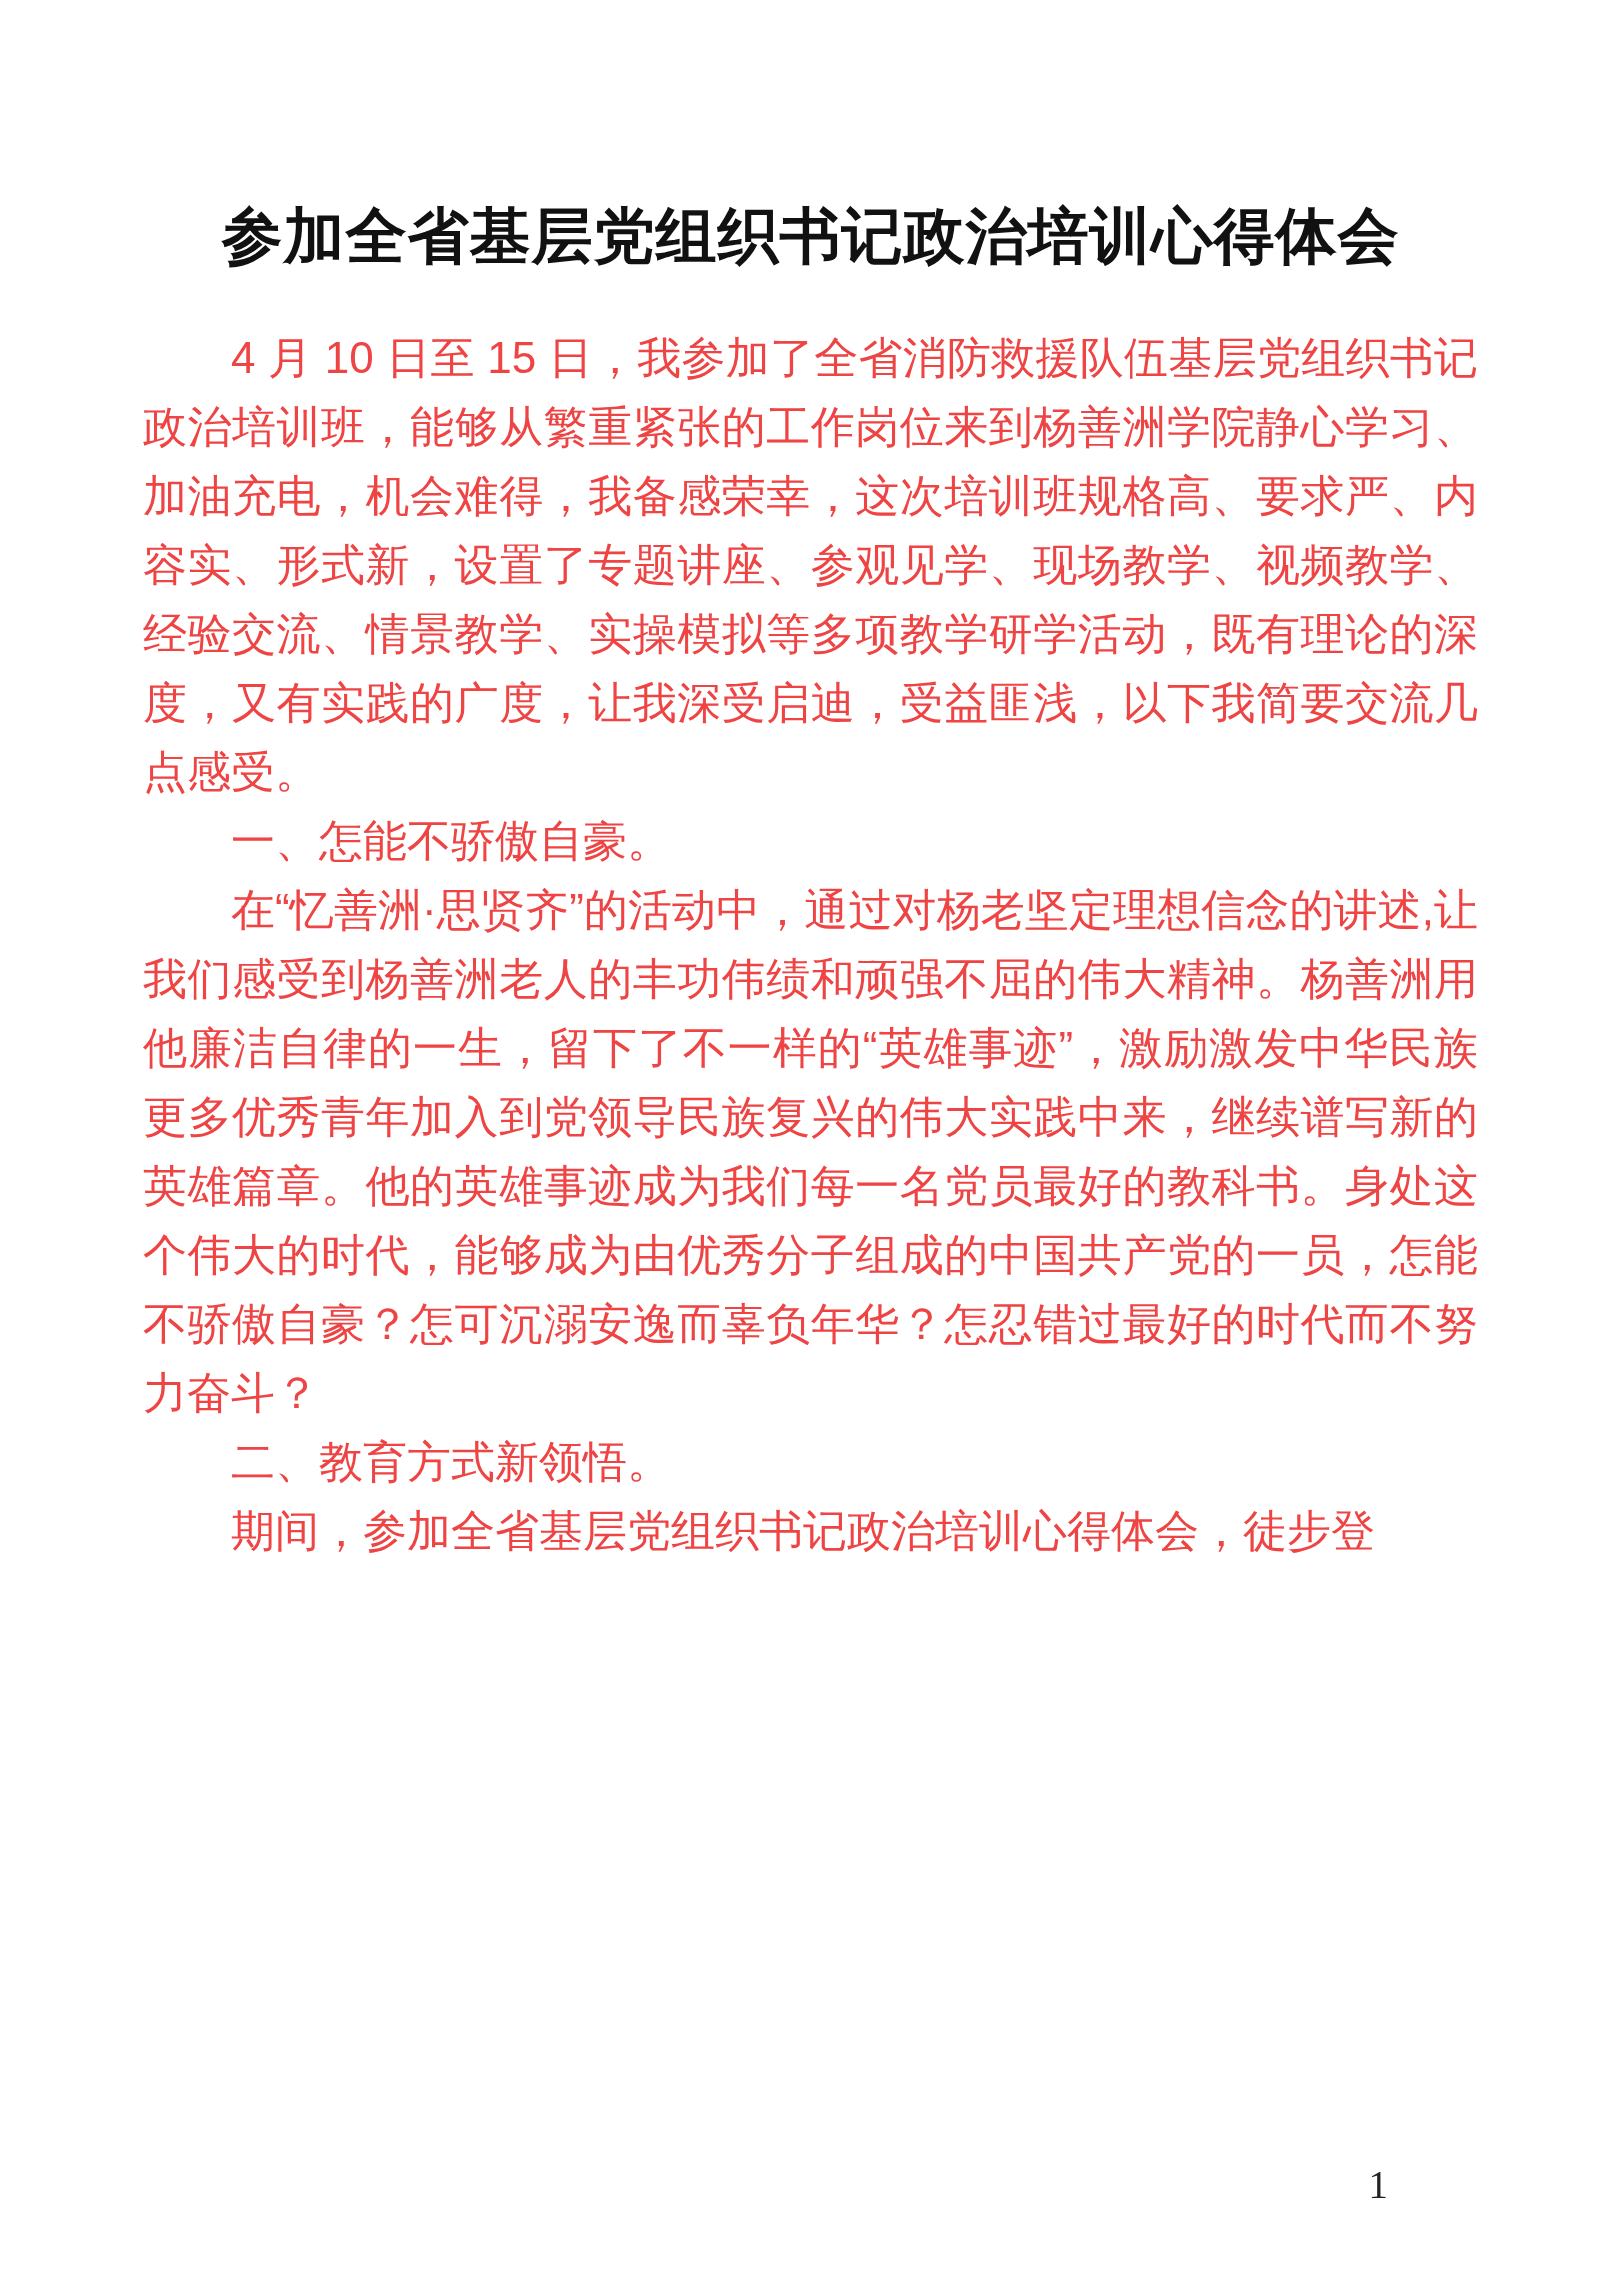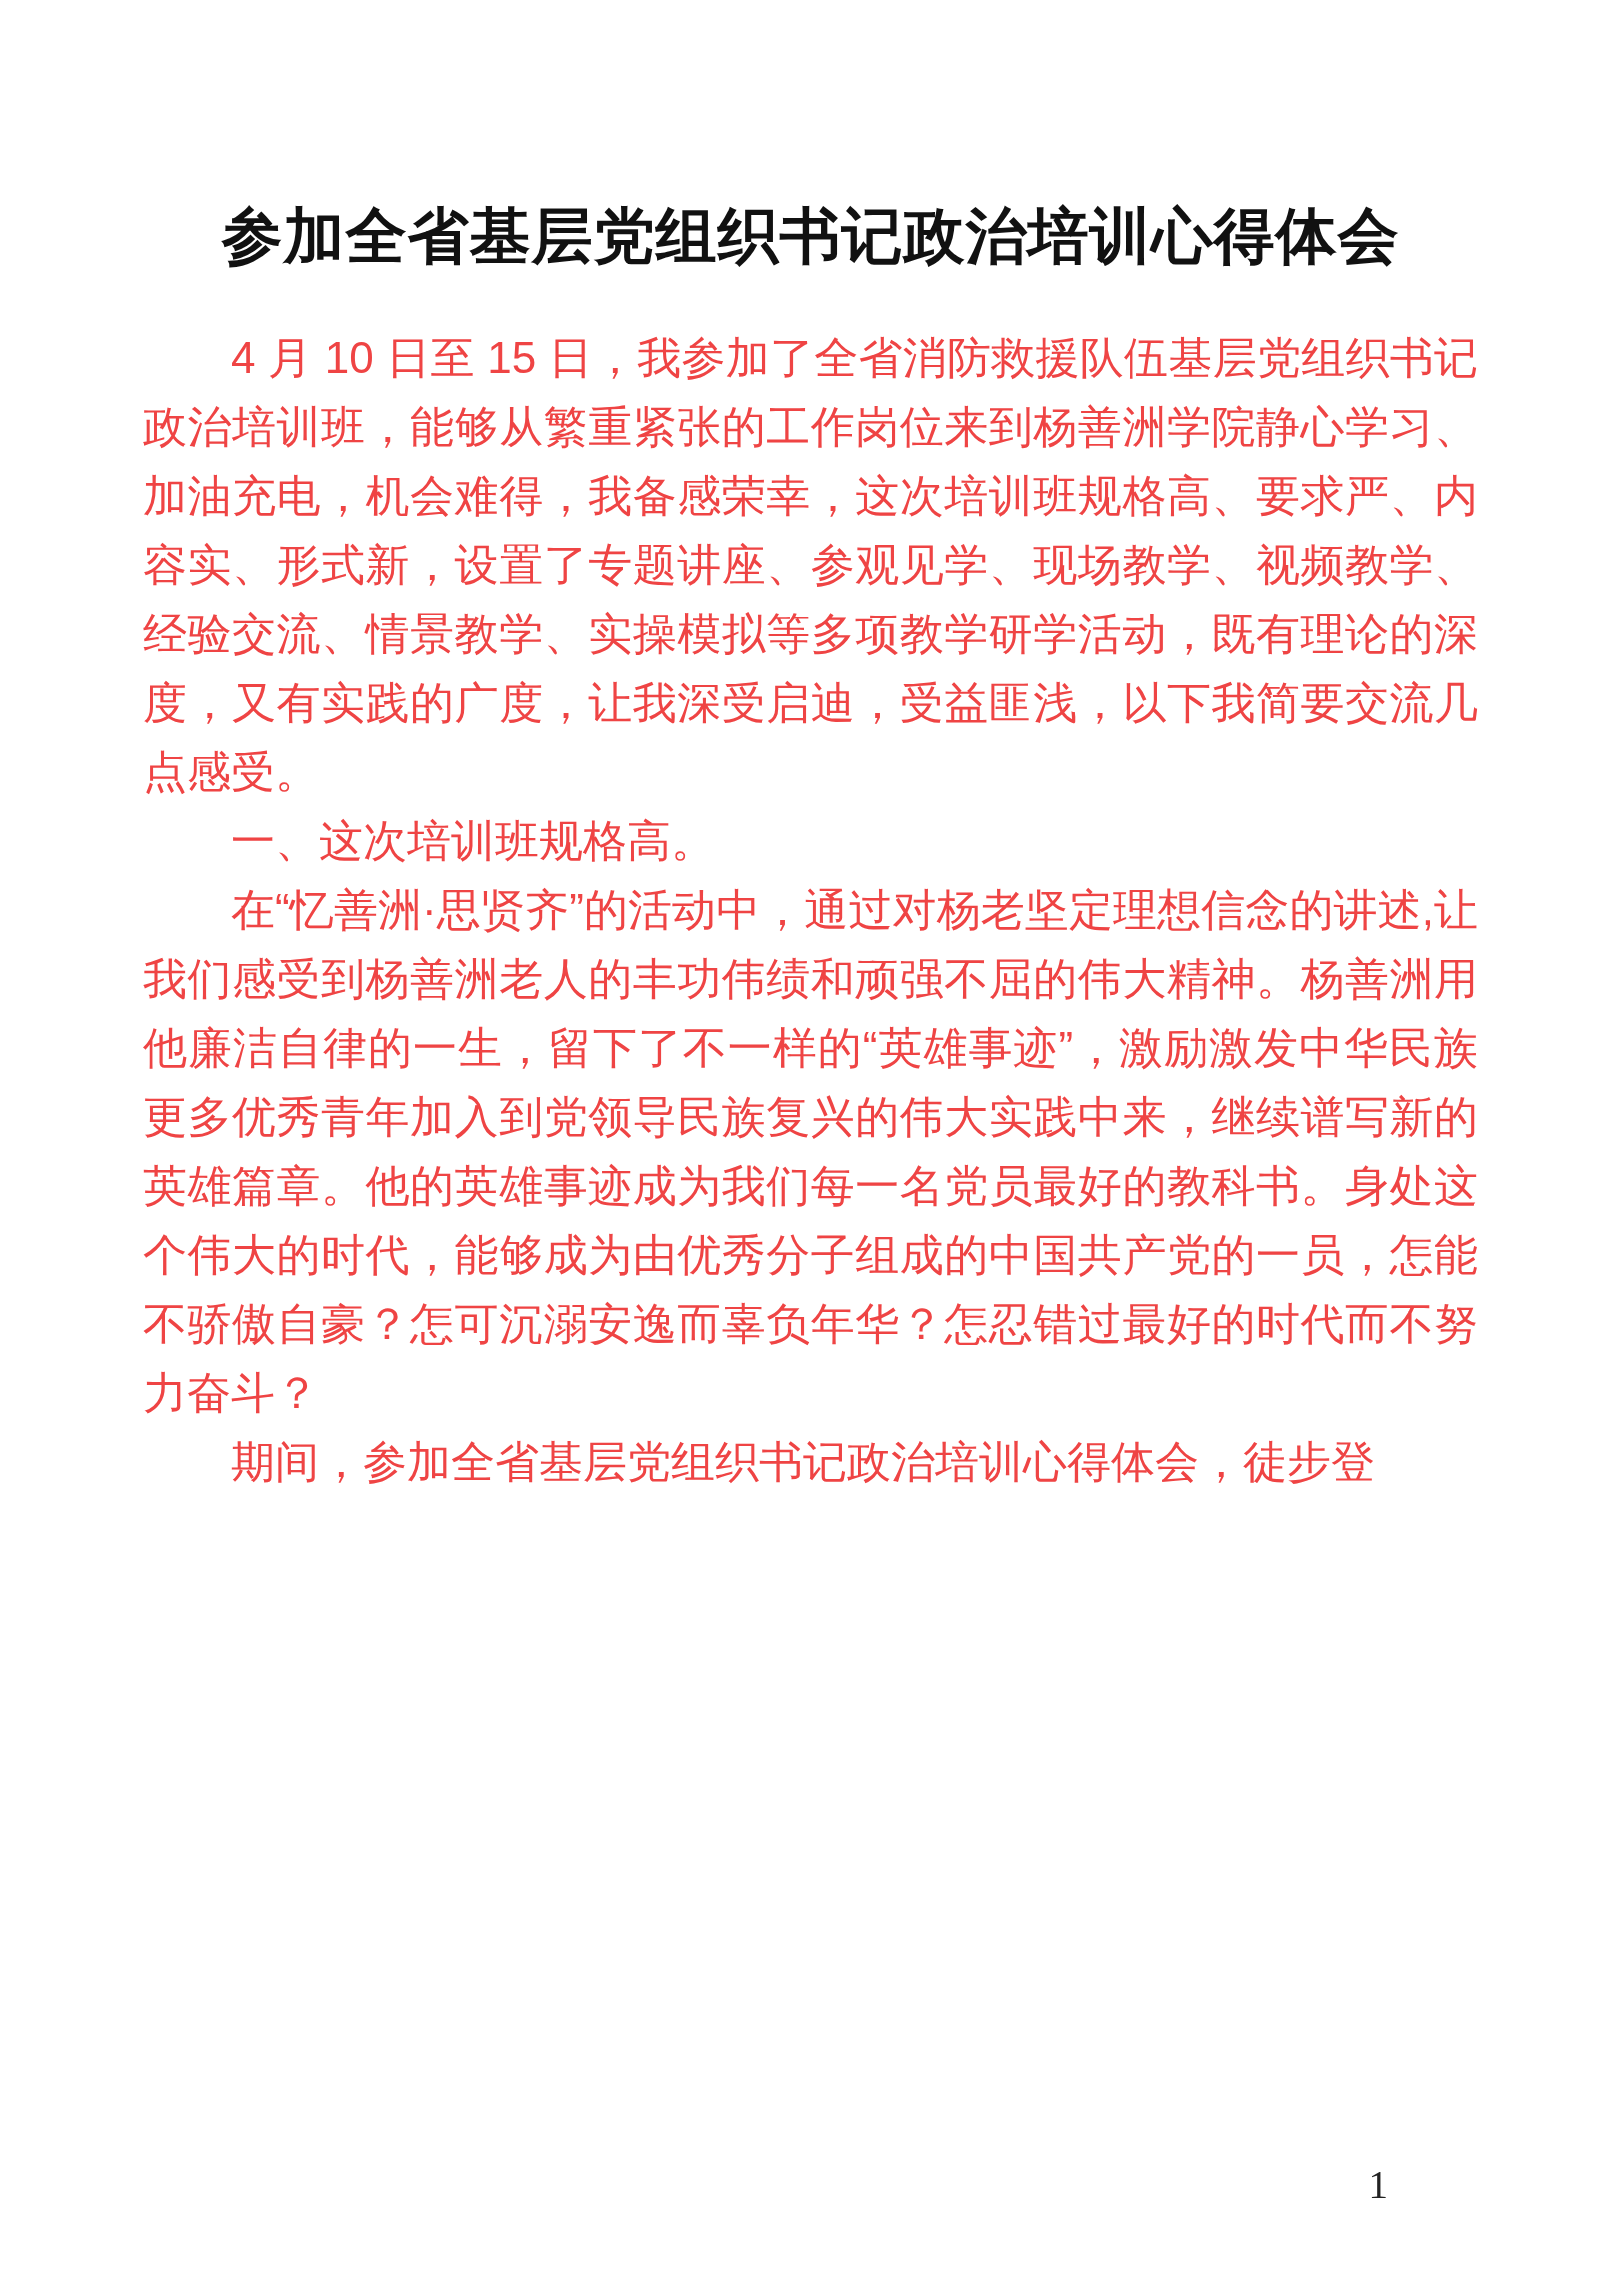--- a/index.html
+++ b/index.html
@@ -50,20 +50,21 @@
   }
 </style>
 </head>
 <body>
 
 <div class="page">
   <div class="content">
     <h1 class="doc-title">参加全省基层党组织书记政治培训心得体会</h1>
     <div>
         <p class="para">4 月 10 日至 15 日，我参加了全省消防救援队伍基层党组织书记政治培训班，能够从繁重紧张的工作岗位来到杨善洲学院静心学习、加油充电，机会难得，我备感荣幸，这次培训班规格高、要求严、内容实、形式新，设置了专题讲座、参观见学、现场教学、视频教学、经验交流、情景教学、实操模拟等多项教学研学活动，既有理论的深度，又有实践的广度，让我深受启迪，受益匪浅，以下我简要交流几点感受。</p>
-        <p class="para">一、这次培训班规格高。</p>
+        <p class="para">一、怎能不骄傲自豪。</p>
         <p class="para">在“忆善洲·思贤齐”的活动中，通过对杨老坚定理想信念的讲述,让我们感受到杨善洲老人的丰功伟绩和顽强不屈的伟大精神。杨善洲用他廉洁自律的一生，留下了不一样的“英雄事迹”，激励激发中华民族更多优秀青年加入到党领导民族复兴的伟大实践中来，继续谱写新的英雄篇章。他的英雄事迹成为我们每一名党员最好的教科书。身处这个伟大的时代，能够成为由优秀分子组成的中国共产党的一员，怎能不骄傲自豪？怎可沉溺安逸而辜负年华？怎忍错过最好的时代而不努力奋斗？</p>
+        <p class="para">二、教育方式新领悟。</p>
         <p class="para">期间，参加全省基层党组织书记政治培训心得体会，徒步登</p>
       </div>
   </div>
   <div class="page-number">1</div>
 </div>
 
 
 </body></html>

